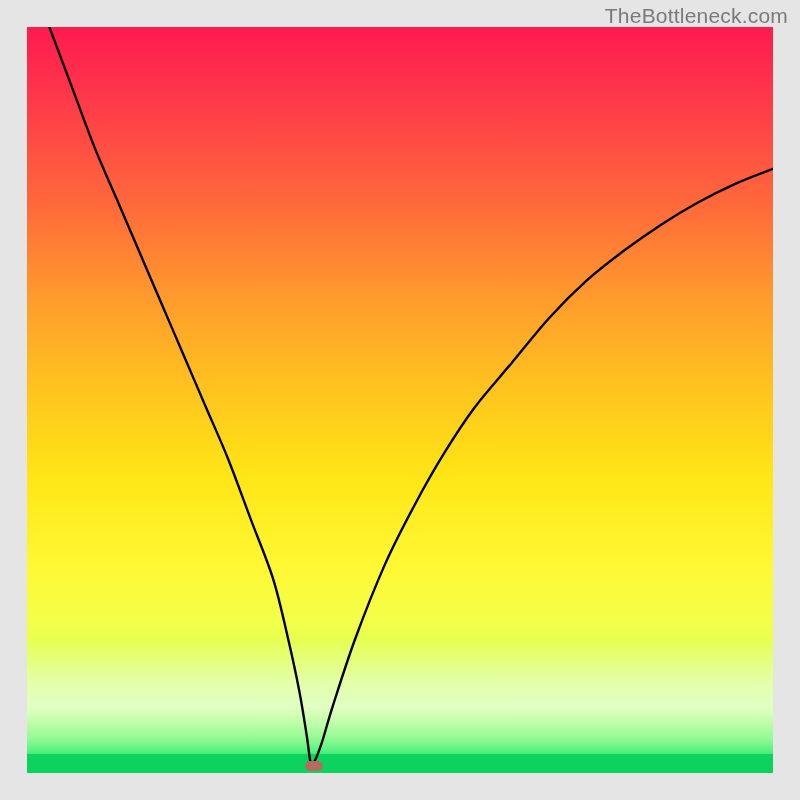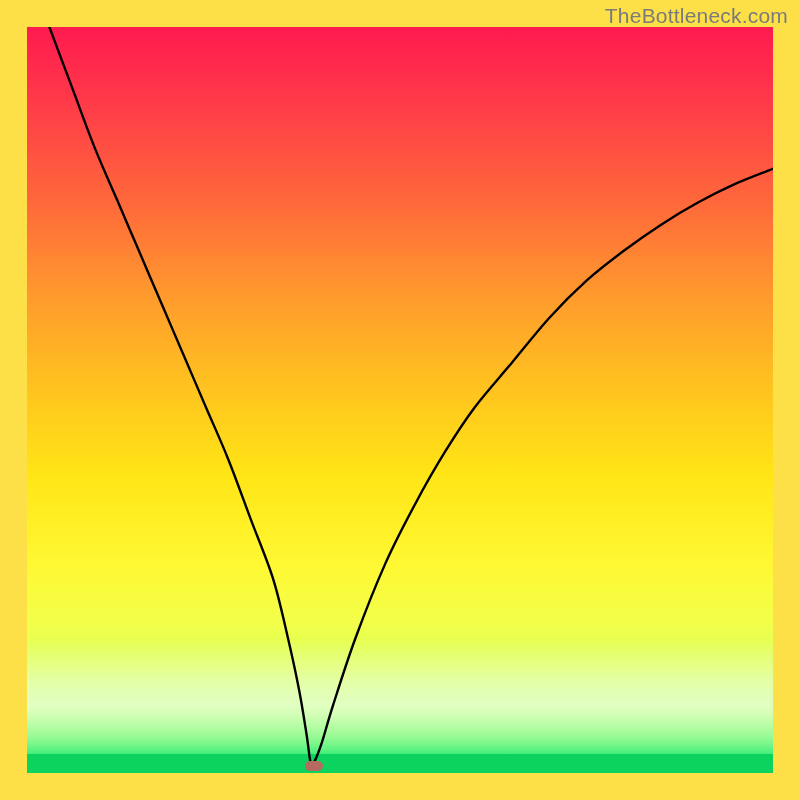--- a/index.html
+++ b/index.html
@@ -8,21 +8,21 @@
     width: 800px;
     height: 800px;
     overflow: hidden;
     background: #000;
     font-family: Arial, Helvetica, sans-serif;
   }
   .frame {
     position: relative;
     width: 800px;
     height: 800px;
-    background: #fde047;
+    background: #e5e5e5;
   }
   .plot-area {
     position: absolute;
     left: 27px;
     top: 27px;
     width: 746px;
     height: 746px;
     
     background:
       

